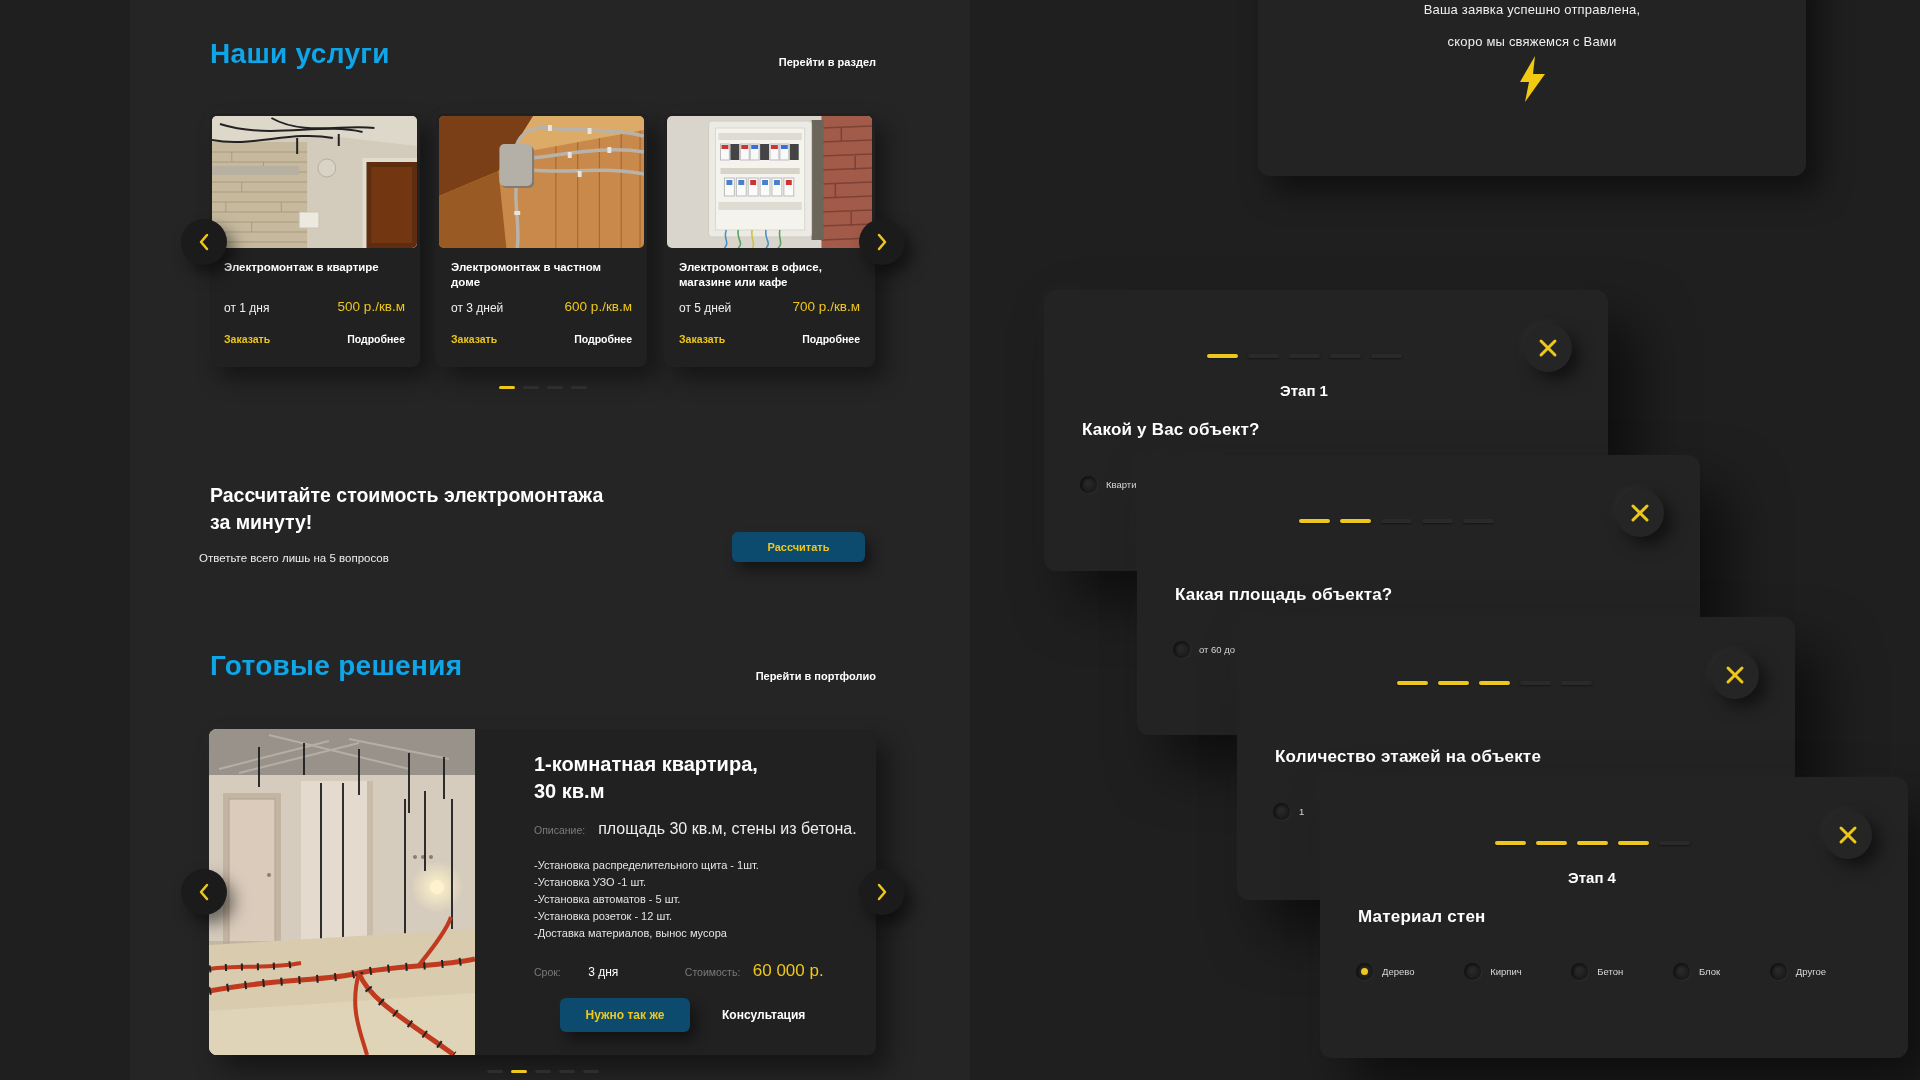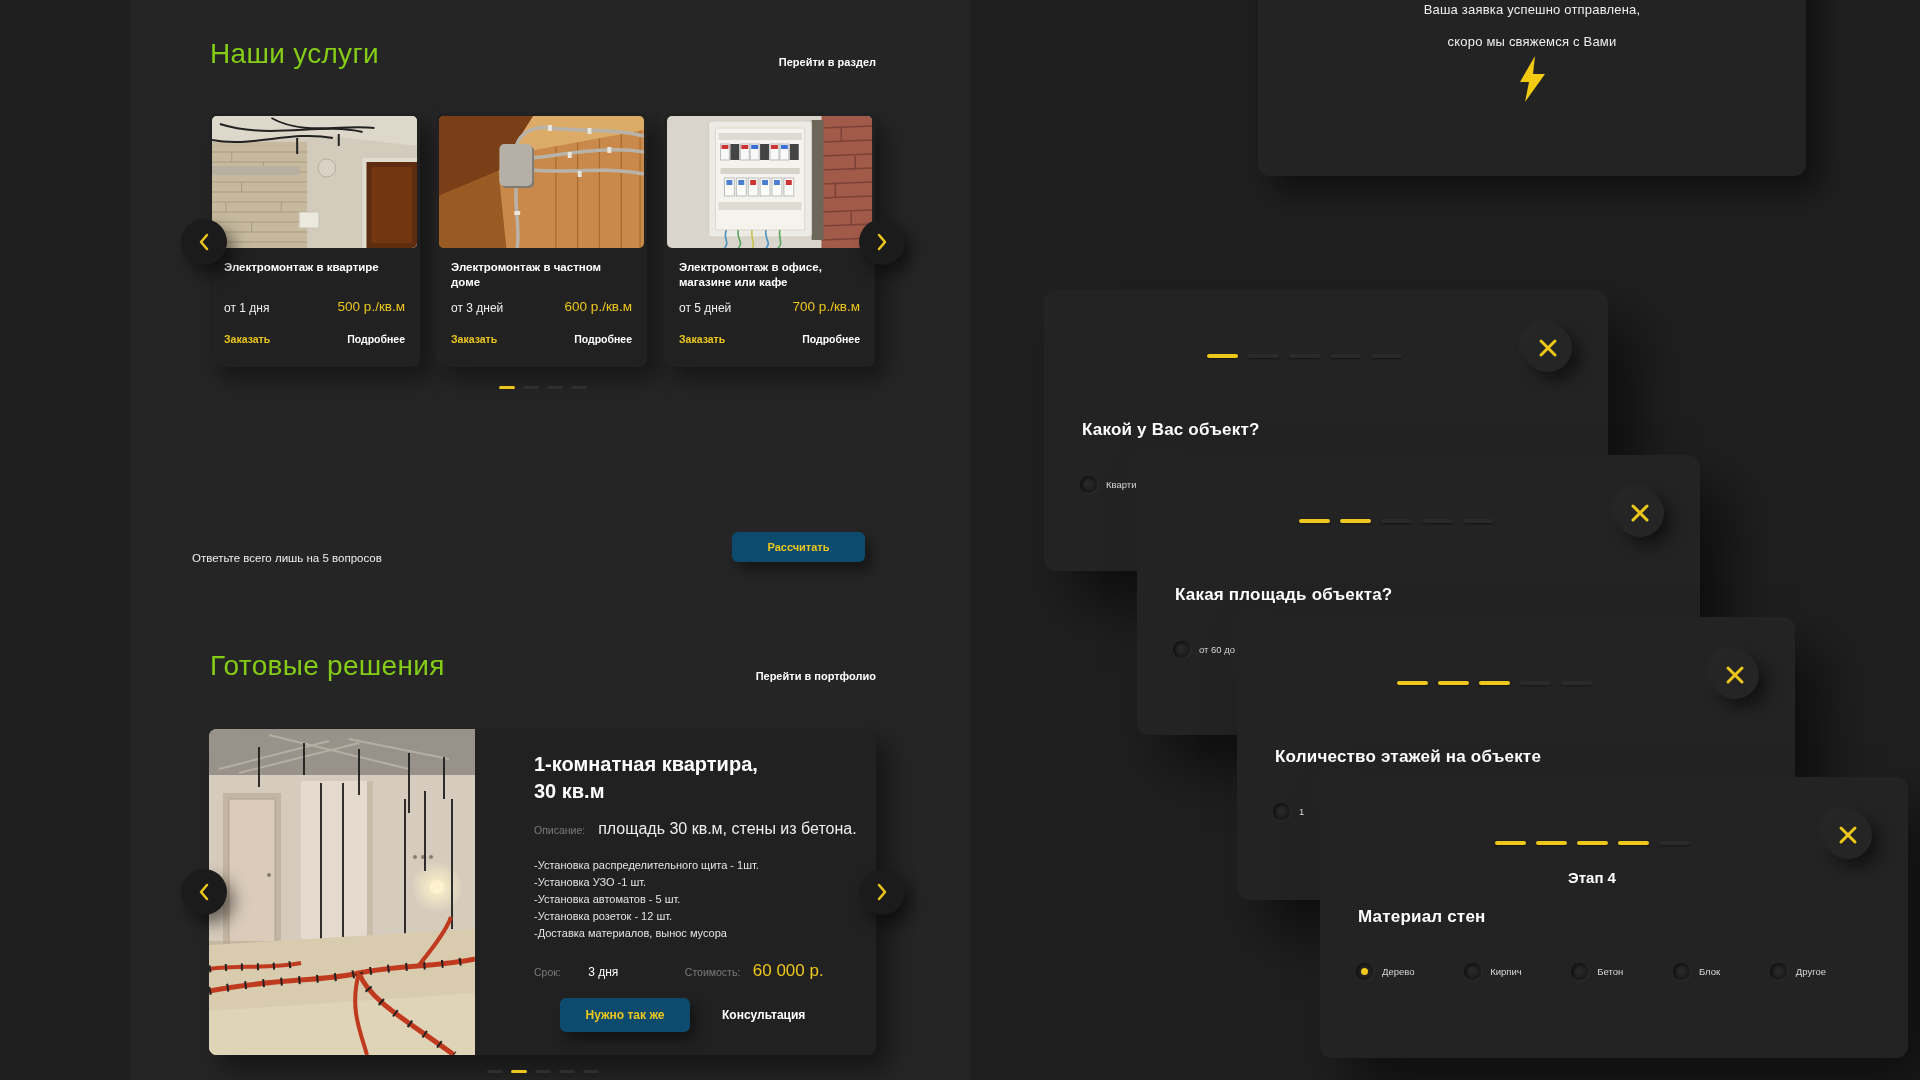--- a/index.html
+++ b/index.html
@@ -4,21 +4,21 @@
 <style>
   :root{ --accent:#edc71c; }
   *{margin:0;padding:0;box-sizing:border-box;}
   html,body{background:#1f1f1f;}
   body{font-family:"Liberation Sans", sans-serif; color:#fff;}
   #stage{position:relative;width:1920px;height:1080px;overflow:hidden;background:#1f1f1f;}
   .abs{position:absolute;}
 
   .left-panel{position:absolute;left:130px;top:0;width:840px;height:1080px;background:#252525;}
 
-  h2.section{font-size:28px;font-weight:normal;letter-spacing:.3px;color:#84cc16;text-align:right;}
+  h2.section{font-size:28px;font-weight:bold;letter-spacing:.3px;color:#0ea5e9;text-align:right;}
   .section-link{font-size:11px;font-weight:bold;color:#fff;text-align:right;cursor:pointer;}
 
   
   .svc-card{position:absolute;top:113px;width:211px;height:254px;background:#212121;border-radius:8px;
             box-shadow:10px 12px 22px rgba(0,0,0,.42), -4px -4px 10px rgba(255,255,255,.015);}
   .svc-img{position:absolute;left:3px;top:3px;width:205px;height:132px;border-radius:5px;overflow:hidden;}
   .svc-title{position:absolute;left:15px;top:147px;width:180px;font-size:11.5px;font-weight:bold;line-height:15px;color:#fff;}
   .svc-duration{position:absolute;left:15px;top:188px;font-size:12px;color:#f0f0f0;}
   .svc-price{position:absolute;right:15px;top:186px;font-size:13.5px;color:var(--accent);}
   .svc-order{position:absolute;left:15px;top:220px;font-size:10.5px;font-weight:bold;color:var(--accent);cursor:pointer;}
@@ -239,21 +239,25 @@
         <polyline points="4,2 10,9 4,16" fill="none" stroke="#edc71c" stroke-width="2.5" stroke-linecap="round" stroke-linejoin="round"></polyline>
       </svg>
   </div>
   <div class="dots" id="services-dots" style="left:209px;top:386px;width:667px;">
       <span class="dot on"></span>
       <span class="dot"></span>
       <span class="dot"></span>
       <span class="dot"></span>
     </div>
 
-  <div class="abs" style="left:192px;top:552px;font-size:11.5px;color:#eee;">Ответьте всего лишь на 5 вопросов</div>
+  <div class="abs" style="left:210px;top:482px;font-size:19.5px;font-weight:bold;line-height:27px;">
+    <div>Рассчитайте стоимость электромонтажа</div>
+    <div>за минуту!</div>
+  </div>
+  <div class="abs" style="left:199px;top:552px;font-size:11.5px;color:#eee;">Ответьте всего лишь на 5 вопросов</div>
   <div class="dark-btn" style="left:732px;top:532px;width:133px;height:30px;font-size:11px;">Рассчитать</div>
 
   <h2 class="section abs" style="left:210px;top:650px;">Готовые решения</h2>
   <div class="section-link abs" style="left:640px;top:670px;width:236px;">Перейти в портфолио</div>
 
   <div class="pf-card">
     <div class="pf-img">
       <svg width="266" height="326" viewBox="0 0 266 326" preserveAspectRatio="none">
         <defs>
           <radialGradient id="glow" cx="50%" cy="50%" r="50%">
@@ -358,20 +362,21 @@
   </div>
 
   <div class="modal" style="left:1044px;top:290px;width:564px;height:281px;z-index:1;">
     <div class="pdash-row">
       <span class="pdash on"></span>
         <span class="pdash"></span>
         <span class="pdash"></span>
         <span class="pdash"></span>
         <span class="pdash"></span>
     </div>
+    <div class="step-label">Этап 1</div>
     <div class="question">Какой у Вас объект?</div>
     <div class="close-btn">
       <svg width="20" height="20" viewBox="0 0 20 20">
           <line x1="3" y1="3" x2="17" y2="17" stroke="#edc71c" stroke-width="3" stroke-linecap="round"></line>
           <line x1="17" y1="3" x2="3" y2="17" stroke="#edc71c" stroke-width="3" stroke-linecap="round"></line>
         </svg>
     </div>
     <div class="opt-row">
       <label class="opt">
         <span class="radio"></span>

